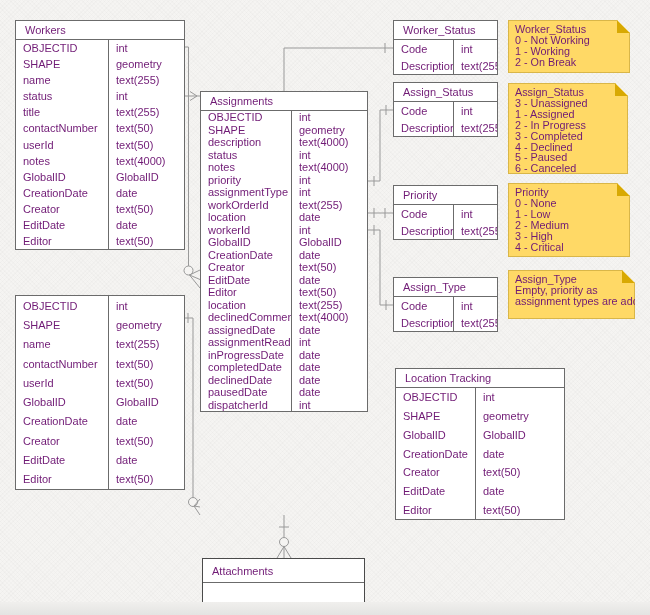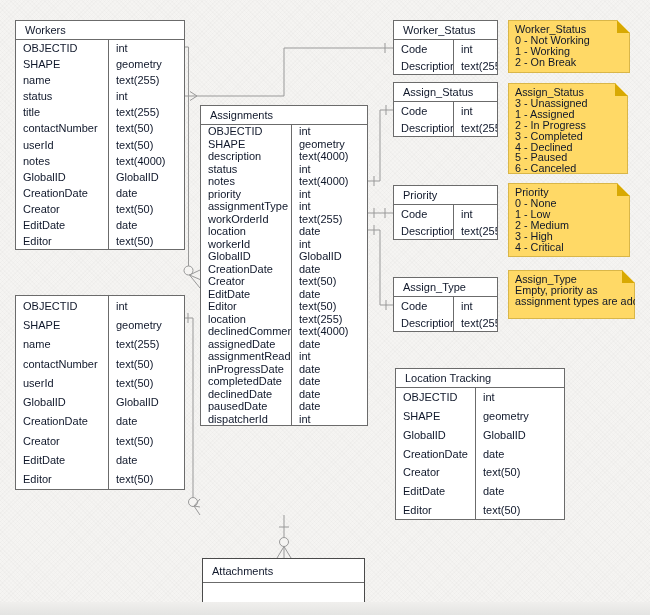--- a/index.html
+++ b/index.html
@@ -3,21 +3,21 @@
 <meta charset="utf-8">
 <style>
   html,body{margin:0;padding:0;}
   #canvas{
     position:relative;width:650px;height:615px;overflow:hidden;
     background-color:#f5f4f2;
     background-image:
       repeating-linear-gradient(45deg, rgba(0,0,0,0.015) 0 1px, transparent 1px 3px),
       repeating-linear-gradient(-45deg, rgba(0,0,0,0.015) 0 1px, transparent 1px 3px);
     font-family:"Liberation Sans", sans-serif;
-    color:#0f172a;
+    color:#701a75;
   }
   .bottom-edge{
     position:absolute;left:0;bottom:0;width:650px;height:13px;
     background:linear-gradient(#f0efed,#e4e4e2);
   }
   svg.wires{position:absolute;left:0;top:0;}
   .tbl{
     position:absolute;background:#ffffff;border:1px solid #6b6b6b;
     display:flex;flex-direction:column;font-size:11px;box-sizing:border-box;
   }
@@ -202,21 +202,21 @@
           <div class="cell name">EditDate</div>
           <div class="cell type">date</div>
         </div>
         <div class="tbl-row">
           <div class="cell name">Editor</div>
           <div class="cell type">text(50)</div>
         </div>
       </div>
   </div>
 
-  <div class="tbl" style="left:200px;top:105px;width:168px;height:321px;--c1:83px">
+  <div class="tbl" style="left:200px;top:91px;width:168px;height:321px;--c1:83px">
     <div class="tbl-title">
       <span>Assignments</span>
     </div>
     <div class="tbl-body">
         <div class="tbl-row">
           <div class="cell name">OBJECTID</div>
           <div class="cell type">int</div>
         </div>
         <div class="tbl-row">
           <div class="cell name">SHAPE</div>

